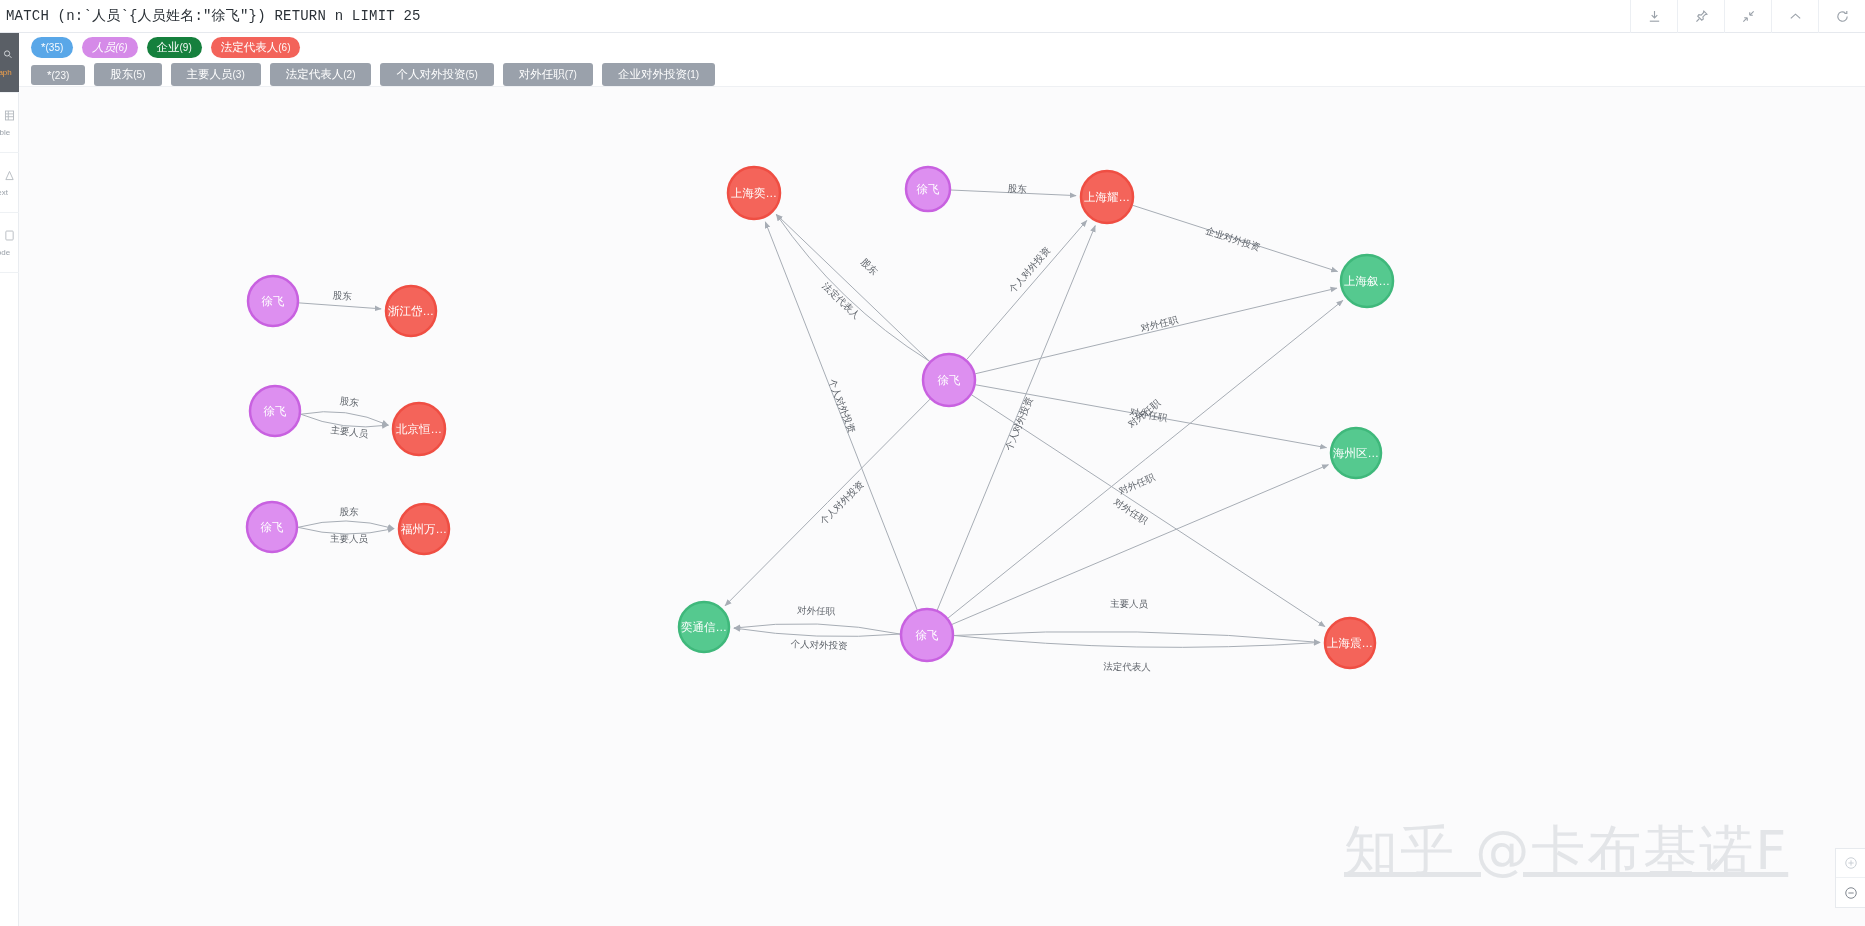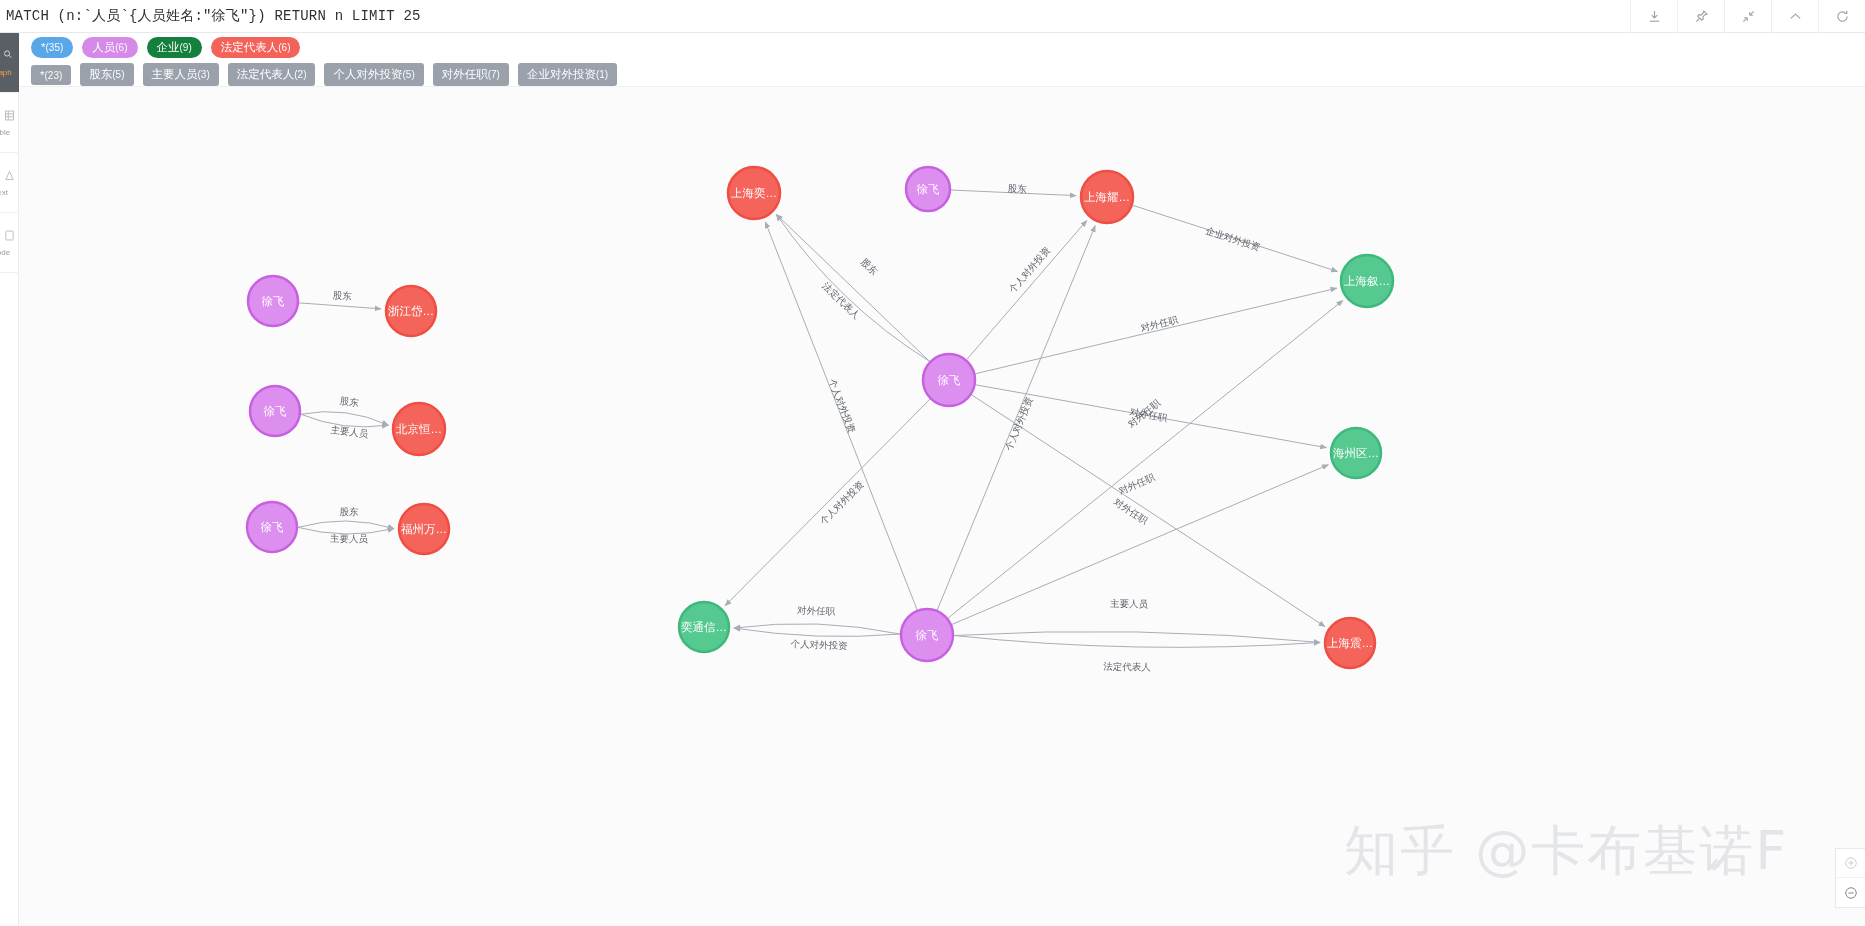--- a/index.html
+++ b/index.html
@@ -59,21 +59,21 @@
   .chip-row { display: flex; align-items: center; gap: 9px; }
   .chip-row.r1 { height: 29px; }
   .chip-row.r2 { height: 25px; }
   .chip {
     border-radius: 11px; color: #fff; font-size: 11.5px; line-height: 1;
     padding: 5px 10px; white-space: nowrap; cursor: pointer; user-select: none;
   }
   .chip .cnt { font-size: 10px; opacity: .95; }
   .chip-rel {
     background: #9aa1ab; color: #fff; border-radius: 3px;
-    font-size: 11.5px; padding: 4px 9px; white-space: nowrap; cursor: pointer; user-select: none;
+    font-size: 11.5px; padding: 4px 16px; white-space: nowrap; cursor: pointer; user-select: none;
   }
   .chip-rel .cnt { font-size: 10px; opacity: .95; }
 
   
   .canvas {
     position: absolute; left: 19px; top: 87px; width: 1846px; height: 839px;
     background: #fbfbfc; overflow: hidden;
   }
   .canvas svg { position: absolute; left: 0; top: 0; }
 
@@ -91,21 +91,21 @@
     fill: #5c6168; font-size: 9.5px; text-anchor: middle;
     font-family: "Liberation Sans", "DejaVu Sans", sans-serif;
     pointer-events: none;
   }
 
   
   .watermark {
     position: absolute; left: 1344px; top: 815px;
     font-size: 54px; color: #e3e5e8; white-space: nowrap;
     font-family: "DejaVu Sans", sans-serif; letter-spacing: 2px;
-    user-select: none; pointer-events: none;
+    user-select: none; pointer-events: none; text-decoration: underline;
   }
 
   
   .zoom-ctl {
     position: absolute; right: 0px; top: 848px; width: 30px;
     border: 1px solid #e7eaee; border-right: none; background: #fff;
     display: flex; flex-direction: column; z-index: 6;
   }
   .zoom-btn {
     width: 29px; height: 29px; display: flex; align-items: center; justify-content: center;
@@ -186,21 +186,21 @@
           <rect x="3.5" y="2.5" width="9" height="11" rx="1"></rect>
         </svg>
       </span>
       <span class="ri-lbl">code</span>
     </div>
   </div>
 
   <div class="legend">
     <div class="chip-row r1" id="label-chips">
         <div class="chip" style="background: rgb(89, 167, 232);"><span>*</span><span class="cnt">(35)</span></div>
-        <div class="chip" style="background: rgb(213, 138, 232);"><span>人员</span><span class="cnt">(6)</span></div>
+        <div class="chip" style="background: rgb(213, 138, 232); font-style: italic;"><span>人员</span><span class="cnt">(6)</span></div>
         <div class="chip" style="background: #15803d;"><span>企业</span><span class="cnt">(9)</span></div>
         <div class="chip" style="background: rgb(243, 99, 90);"><span>法定代表人</span><span class="cnt">(6)</span></div>
       </div>
     <div class="chip-row r2" id="rel-chips">
         <div class="chip-rel"><span>*</span><span class="cnt">(23)</span></div>
         <div class="chip-rel"><span>股东</span><span class="cnt">(5)</span></div>
         <div class="chip-rel"><span>主要人员</span><span class="cnt">(3)</span></div>
         <div class="chip-rel"><span>法定代表人</span><span class="cnt">(2)</span></div>
         <div class="chip-rel"><span>个人对外投资</span><span class="cnt">(5)</span></div>
         <div class="chip-rel"><span>对外任职</span><span class="cnt">(7)</span></div>

